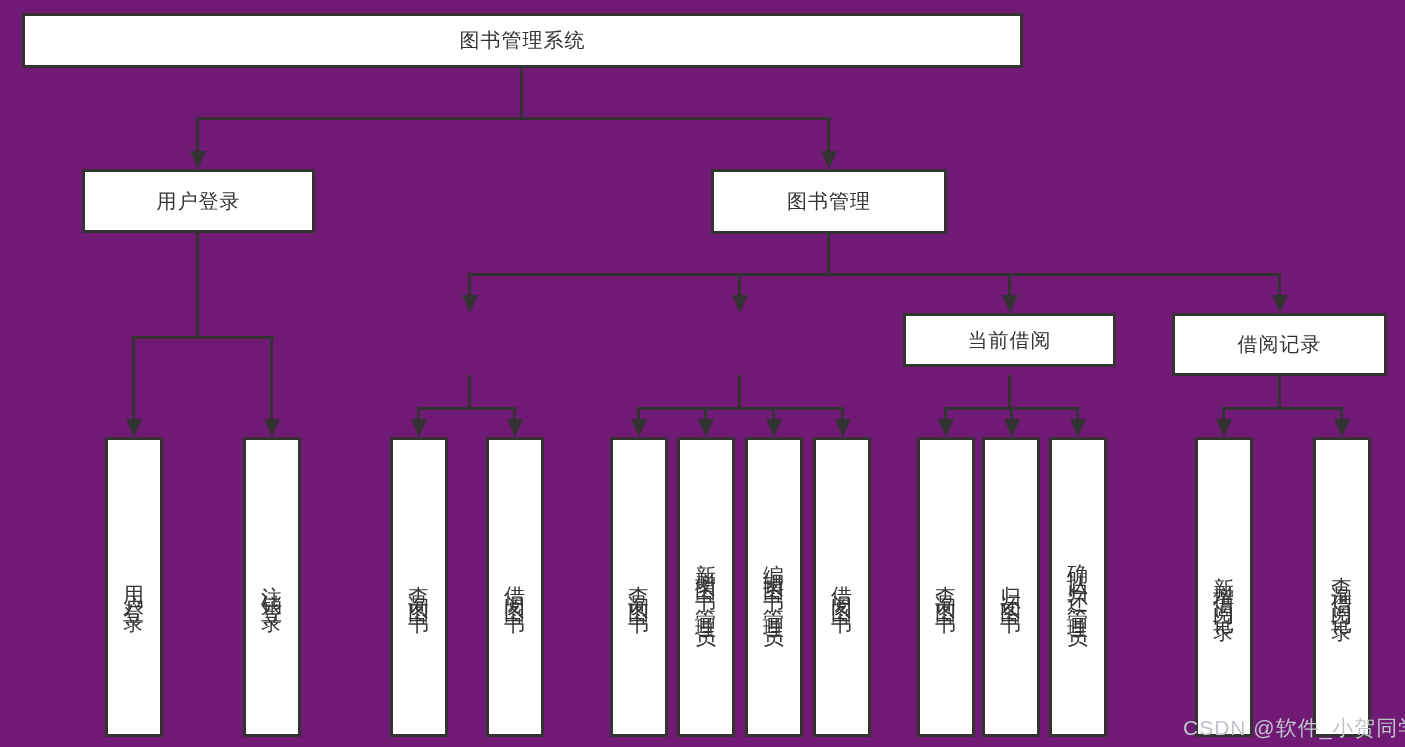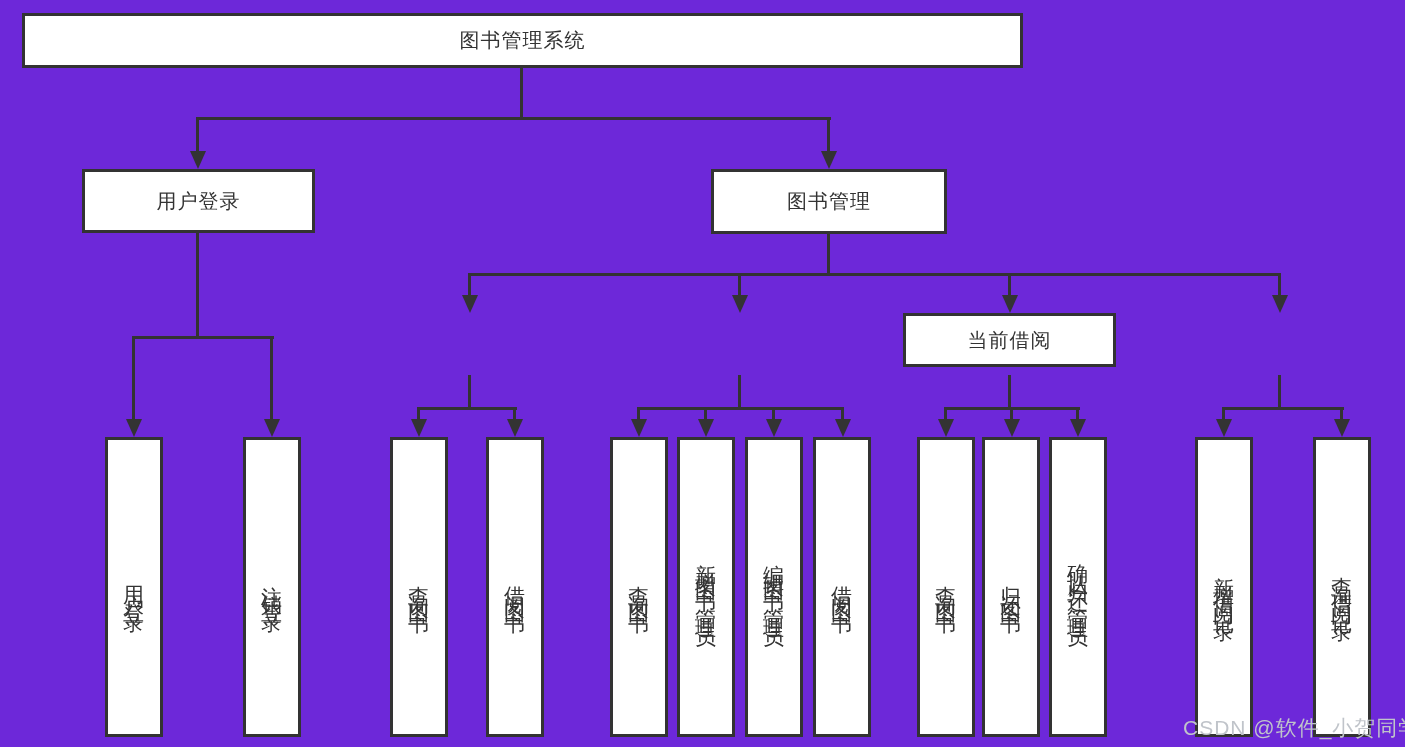--- a/index.html
+++ b/index.html
@@ -4,21 +4,21 @@
 <style>
   html, body {
     margin: 0;
     padding: 0;
     background: #ffffff;
   }
   .canvas {
     position: relative;
     width: 1405px;
     height: 747px;
-    background: #6d28d9;
+    background: #701a75;
     font-family: "Liberation Sans", "DejaVu Sans", sans-serif;
     color: #333333;
     overflow: hidden;
   }
   
   .node {
     position: absolute;
     box-sizing: border-box;
     border: 3px solid #333333;
     background: #ffffff;
@@ -87,20 +87,23 @@
   <div class="node" style="left:711px; top:169px; width:236px; height:65px;">
     <span>图书管理</span>
   </div>
 
 
 
   <div class="node" style="left:903px; top:313px; width:213px; height:54px;">
     <span>当前借阅</span>
   </div>
 
+  <div class="node" style="left:1172px; top:313px; width:215px; height:63px;">
+    <span>借阅记录</span>
+  </div>
 
   <div class="node leaf" style="left:105px;">
     <span class="vtext">用户登录</span>
   </div>
   <div class="node leaf" style="left:243px;">
     <span class="vtext">注销登录</span>
   </div>
 
   <div class="node leaf" style="left:390px;">
     <span class="vtext">查询图书</span>

